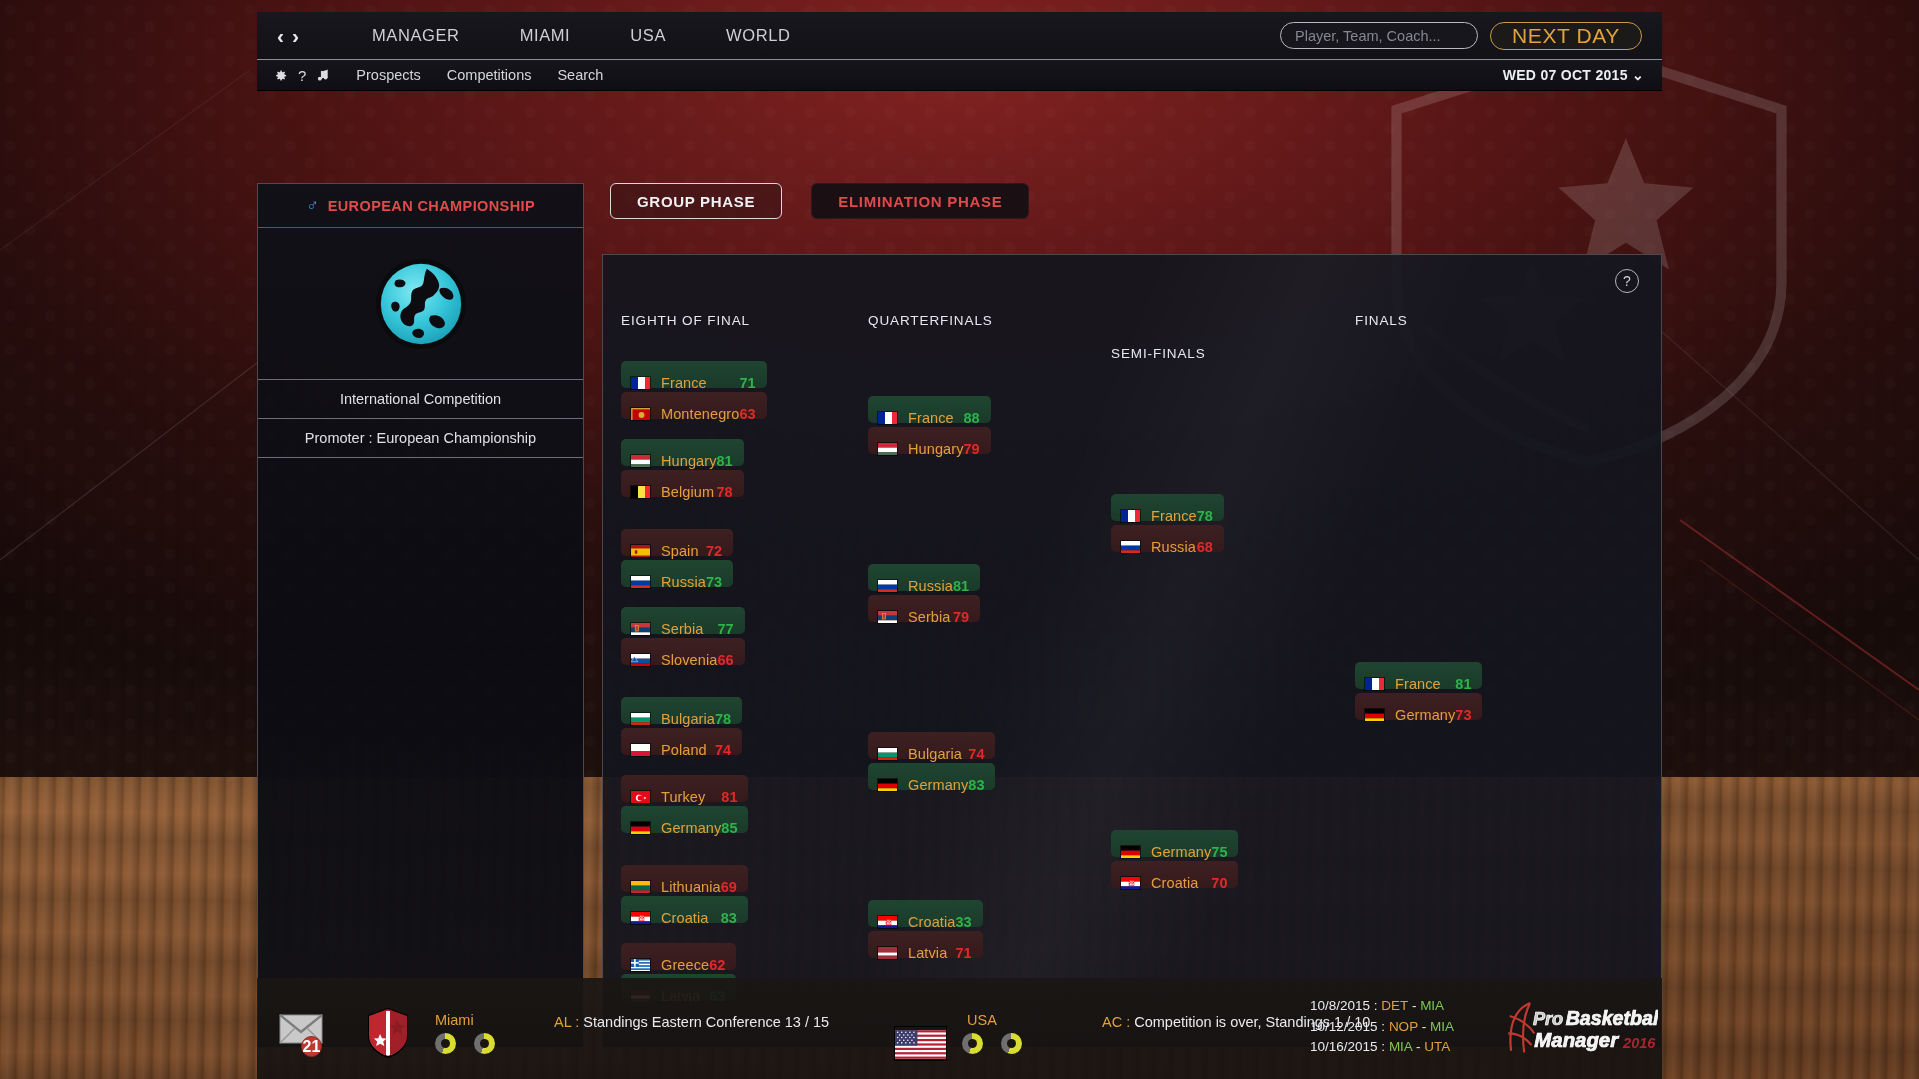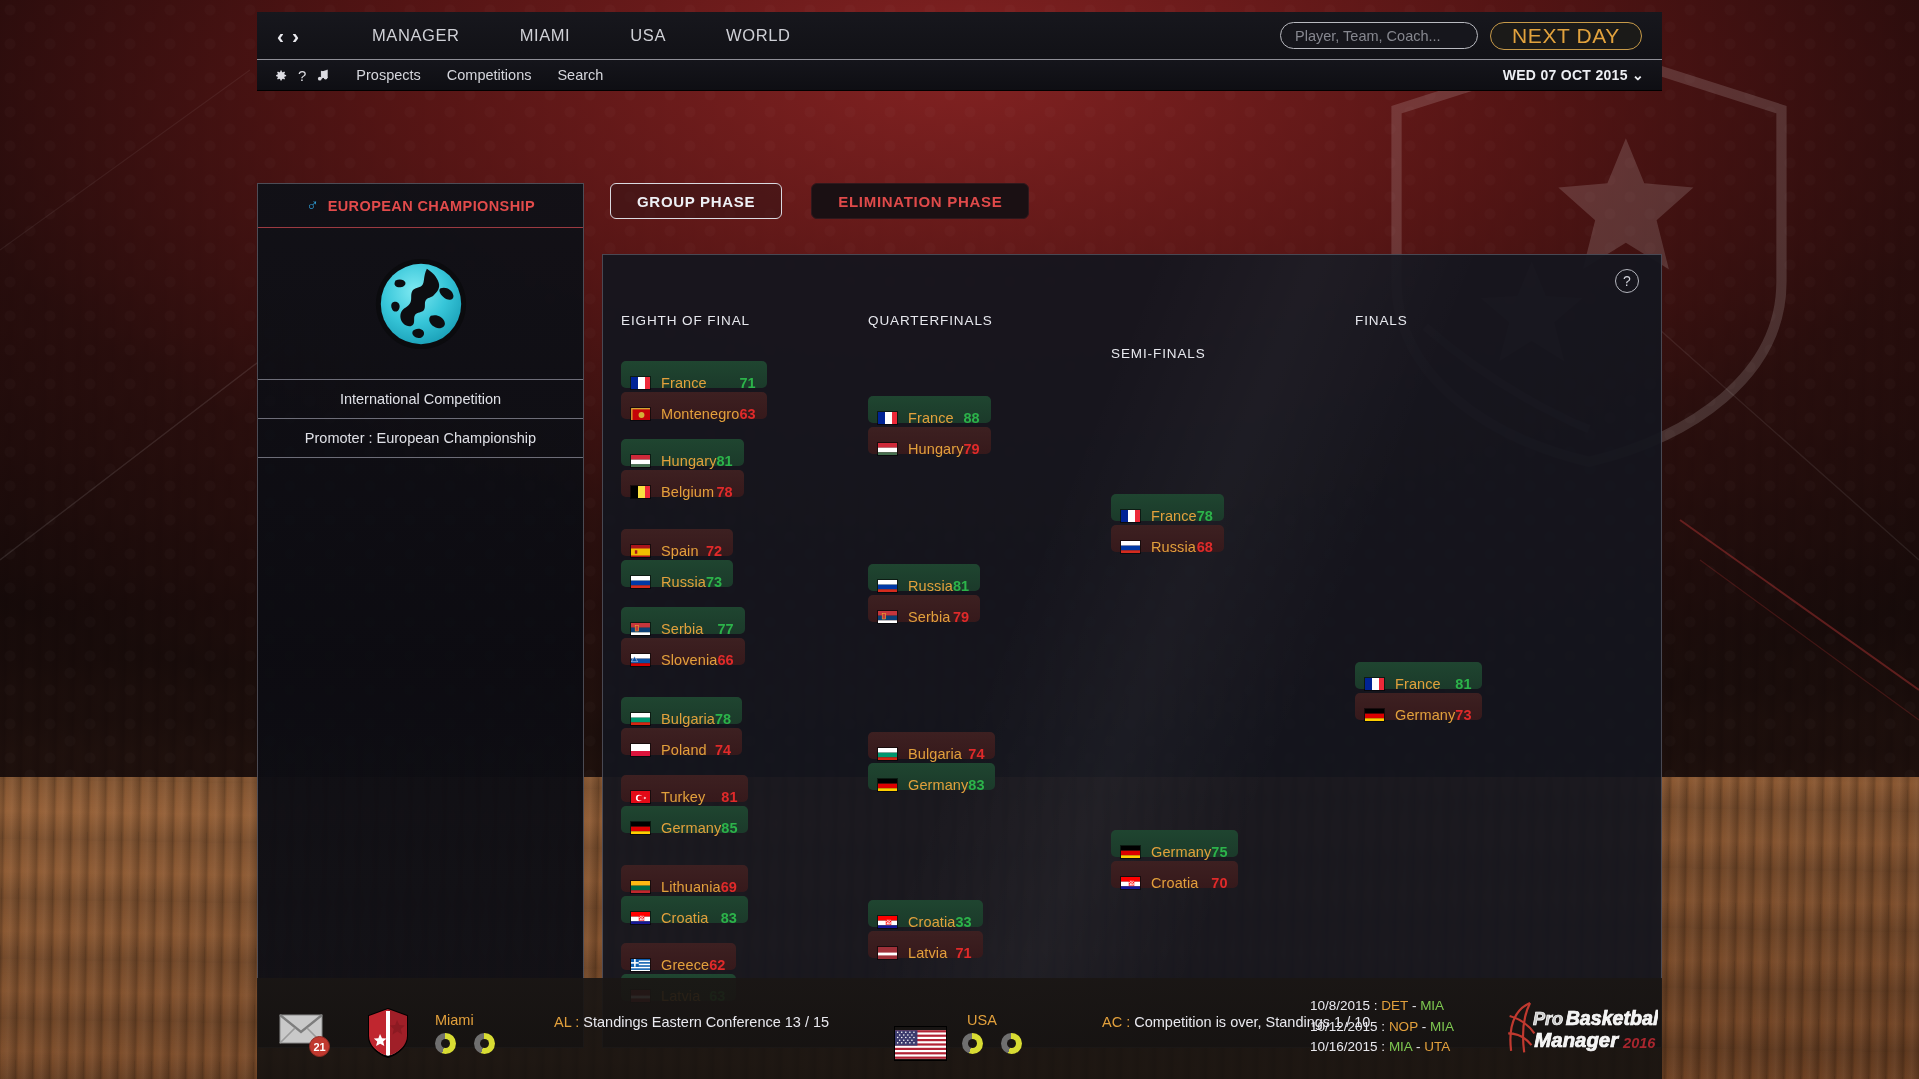--- a/index.html
+++ b/index.html
@@ -173,22 +173,22 @@
   .row.lose .score { color:#e02a2a; }
 
   
   .bottombar {
     position:absolute; left: 0; top: 966px; width: 1405px; height: 101px;
     background: linear-gradient(180deg, rgba(26,22,20,.93) 0%, rgba(20,17,15,.90) 100%);
   }
   .bb-mail { position:absolute; left: 22px; top: 36px; }
   .bb-badge {
     position:absolute; left: 44px; top: 58px; width: 21px; height: 21px; border-radius: 50%;
-    background:#c0392f; color:#fff; font-size: 11px; font-weight:bold;
-    display:flex; align-items:center; justify-content:center; border: 1px solid #8f2a22; margin-left: 8px;
+    background:#c0392f; color:#fff; font-size: 16px; font-weight:bold;
+    display:flex; align-items:center; justify-content:center; border: 1px solid #8f2a22;
   }
   .bb-shield { position:absolute; left: 110px; top: 30px; }
   .bb-teamname { position:absolute; left: 178px; top: 34px; color:#e2a03c; font-size: 14.5px; }
   .bb-donuts { position:absolute; left: 178px; top: 55px; display:flex; gap: 18px; }
   .bb-line1 { position:absolute; left: 297px; top: 36px; color:#e9e9ef; font-size: 14.5px; }
   .bb-line1 b { color:#e2a03c; font-weight: normal; }
   .bb-flag2 { position:absolute; left: 637px; top: 48px; width: 53px; height: 35px; border:1px solid #000; overflow:hidden; }
   .bb-teamname2 { position:absolute; left: 710px; top: 34px; color:#e2a03c; font-size: 14.5px; }
   .bb-donuts2 { position:absolute; left: 705px; top: 55px; display:flex; gap: 18px; }
   .bb-line2 { position:absolute; left: 845px; top: 36px; color:#e9e9ef; font-size: 14.5px; }

